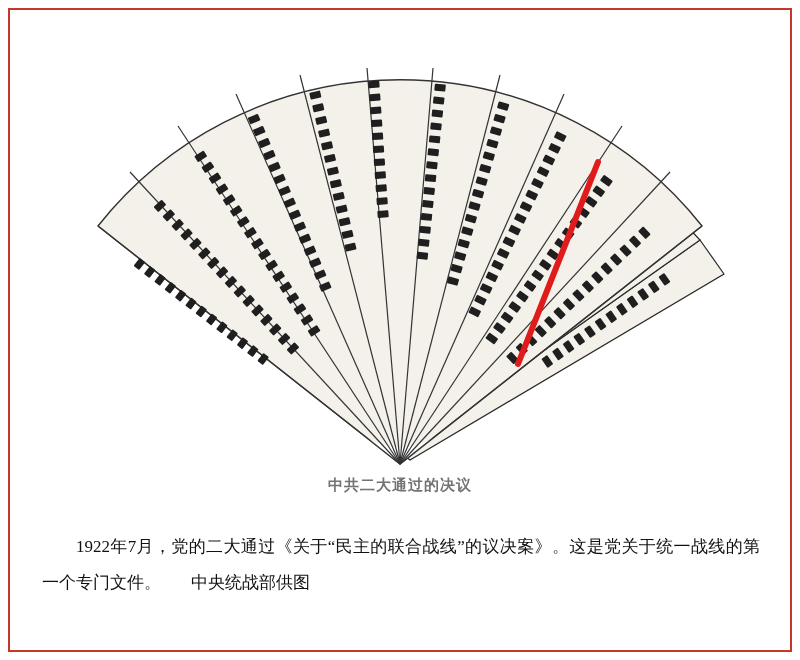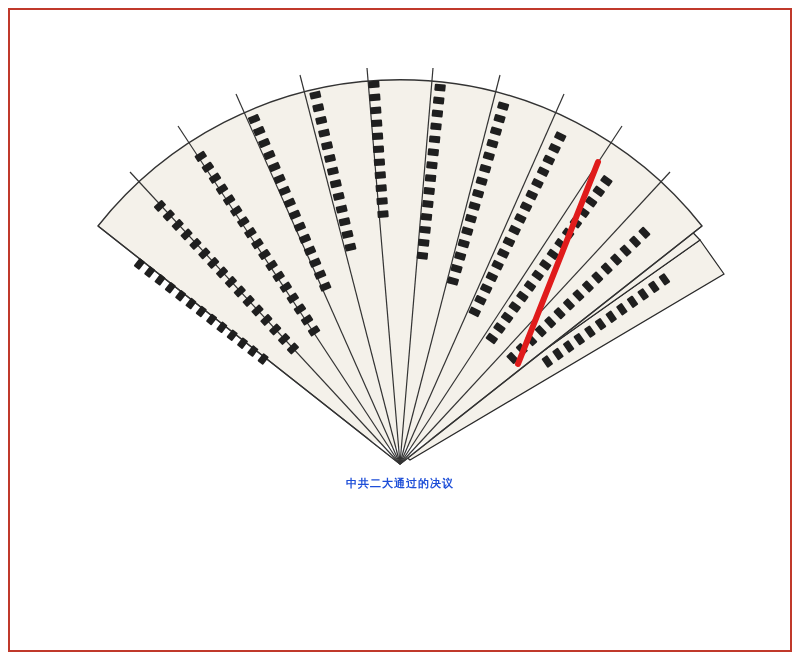--- a/index.html
+++ b/index.html
@@ -45,23 +45,23 @@
     overflow: hidden;
   }
   .fan-svg {
     position: absolute;
     left: 0;
     top: 0;
   }
   
   .caption {
     text-align: center;
-    font-size: 11px;
+    font-size: 15px;
     font-weight: bold;
-    color: #1d4ed8;
+    color: #737373;
     letter-spacing: 1px;
     margin-top: -6px;
     font-family: "Liberation Sans", sans-serif;
   }
   .body-text {
     margin-top: 34px;
     padding: 0 28px 0 30px;
     font-size: 17px;
     line-height: 36px;
     color: #111;
@@ -369,15 +369,18 @@
         </g>
 
         <g opacity="0.07">
           <path d="M 388 452 L 86 214 A 385 385 0 0 1 690 214 Z" fill="url(#none)"></path>
         </g>
       </svg>
     </div>
 
     <div class="caption">中共二大通过的决议</div>
 
+    <div class="body-text">
+      <span class="indent"></span><span>1922年7月，党的二大通过《关于“民主的联合战线”的议决案》。这是党关于统一战线的第一个专门文件。</span><span class="credit">中央统战部供图</span>
+    </div>
 
   </div>
 </div>
 
 </body></html>

